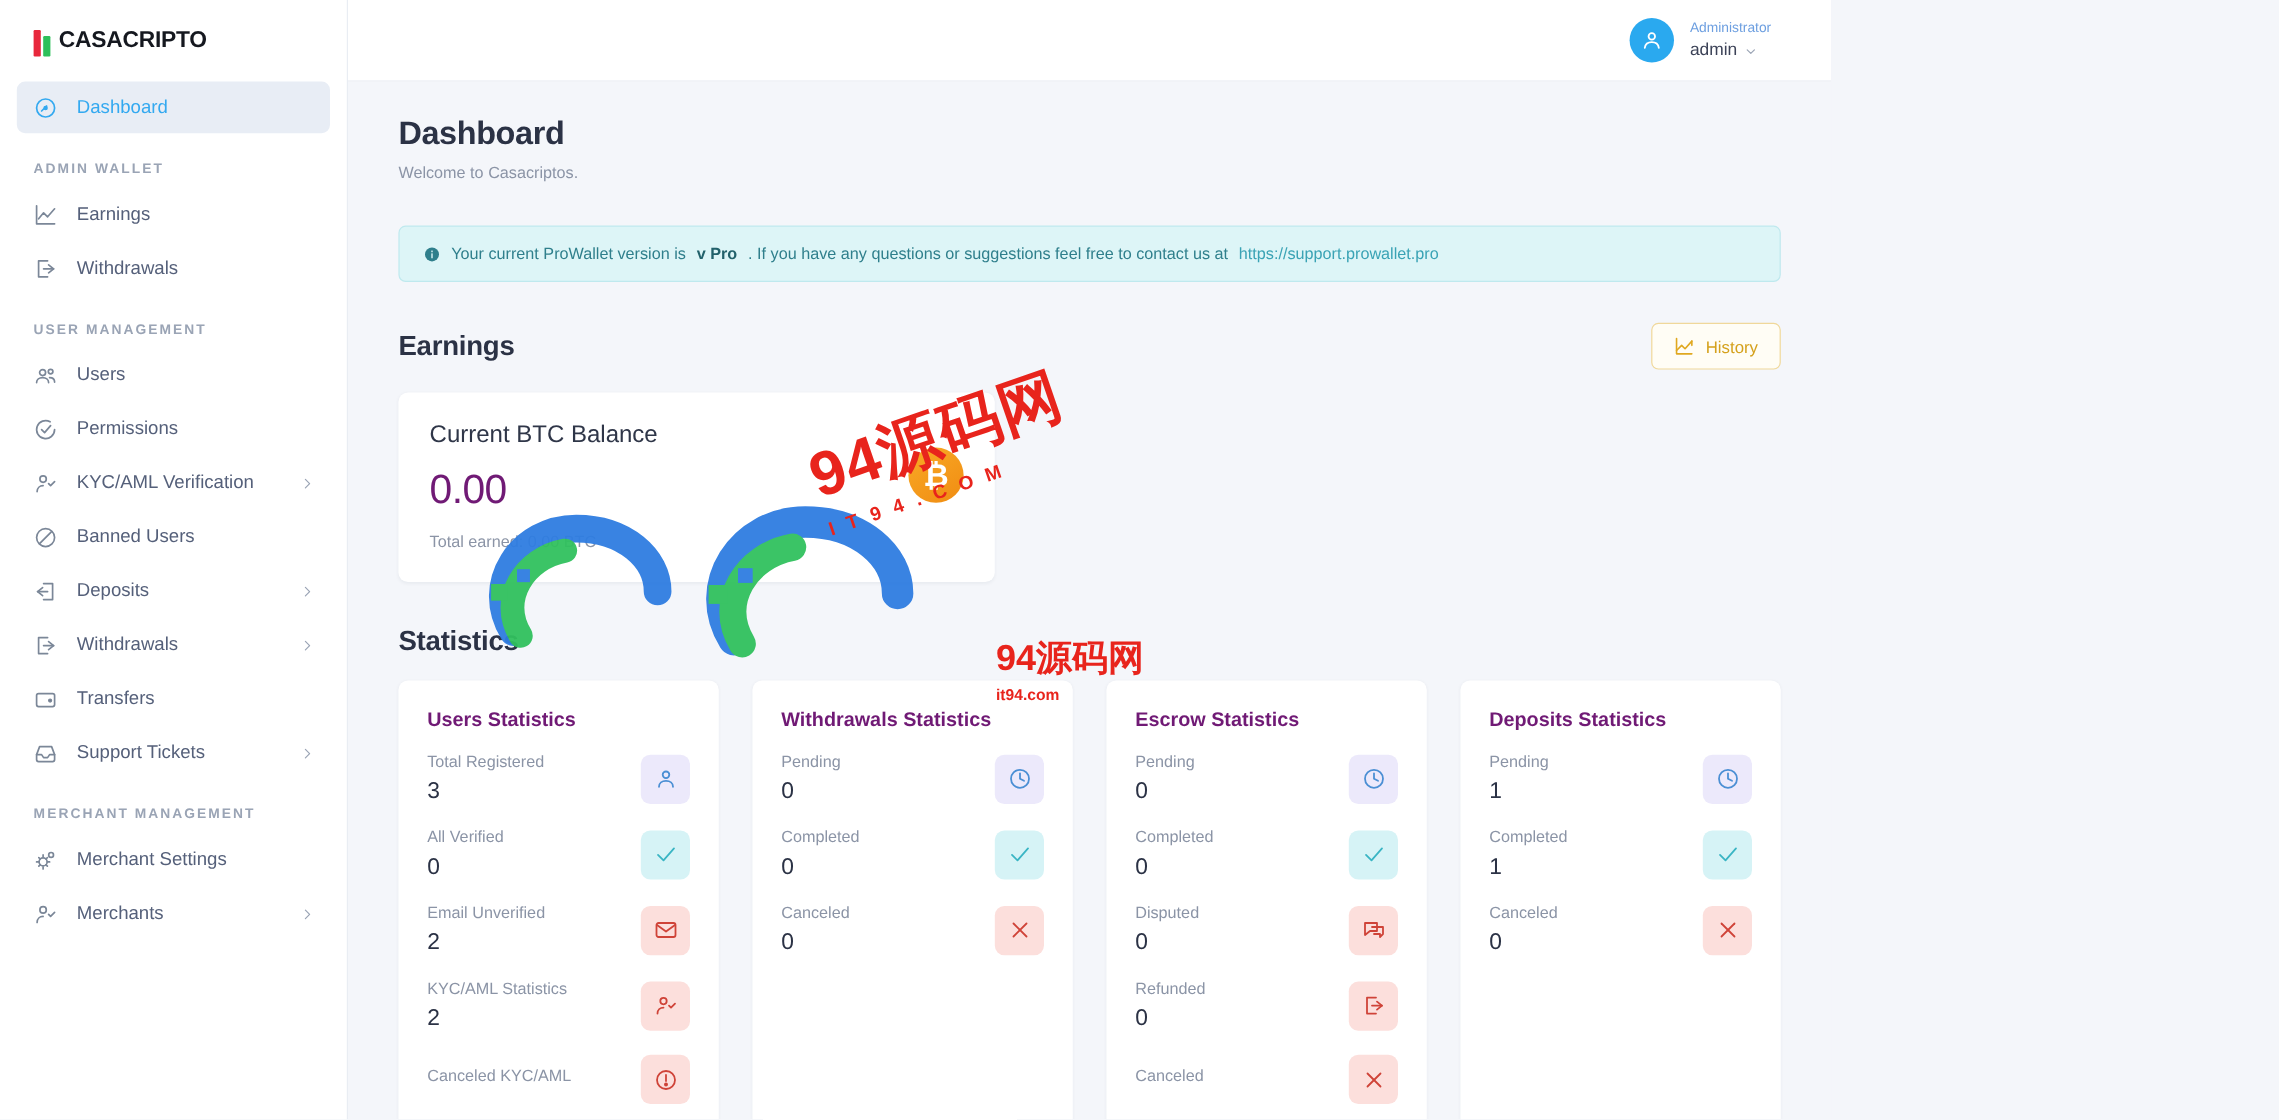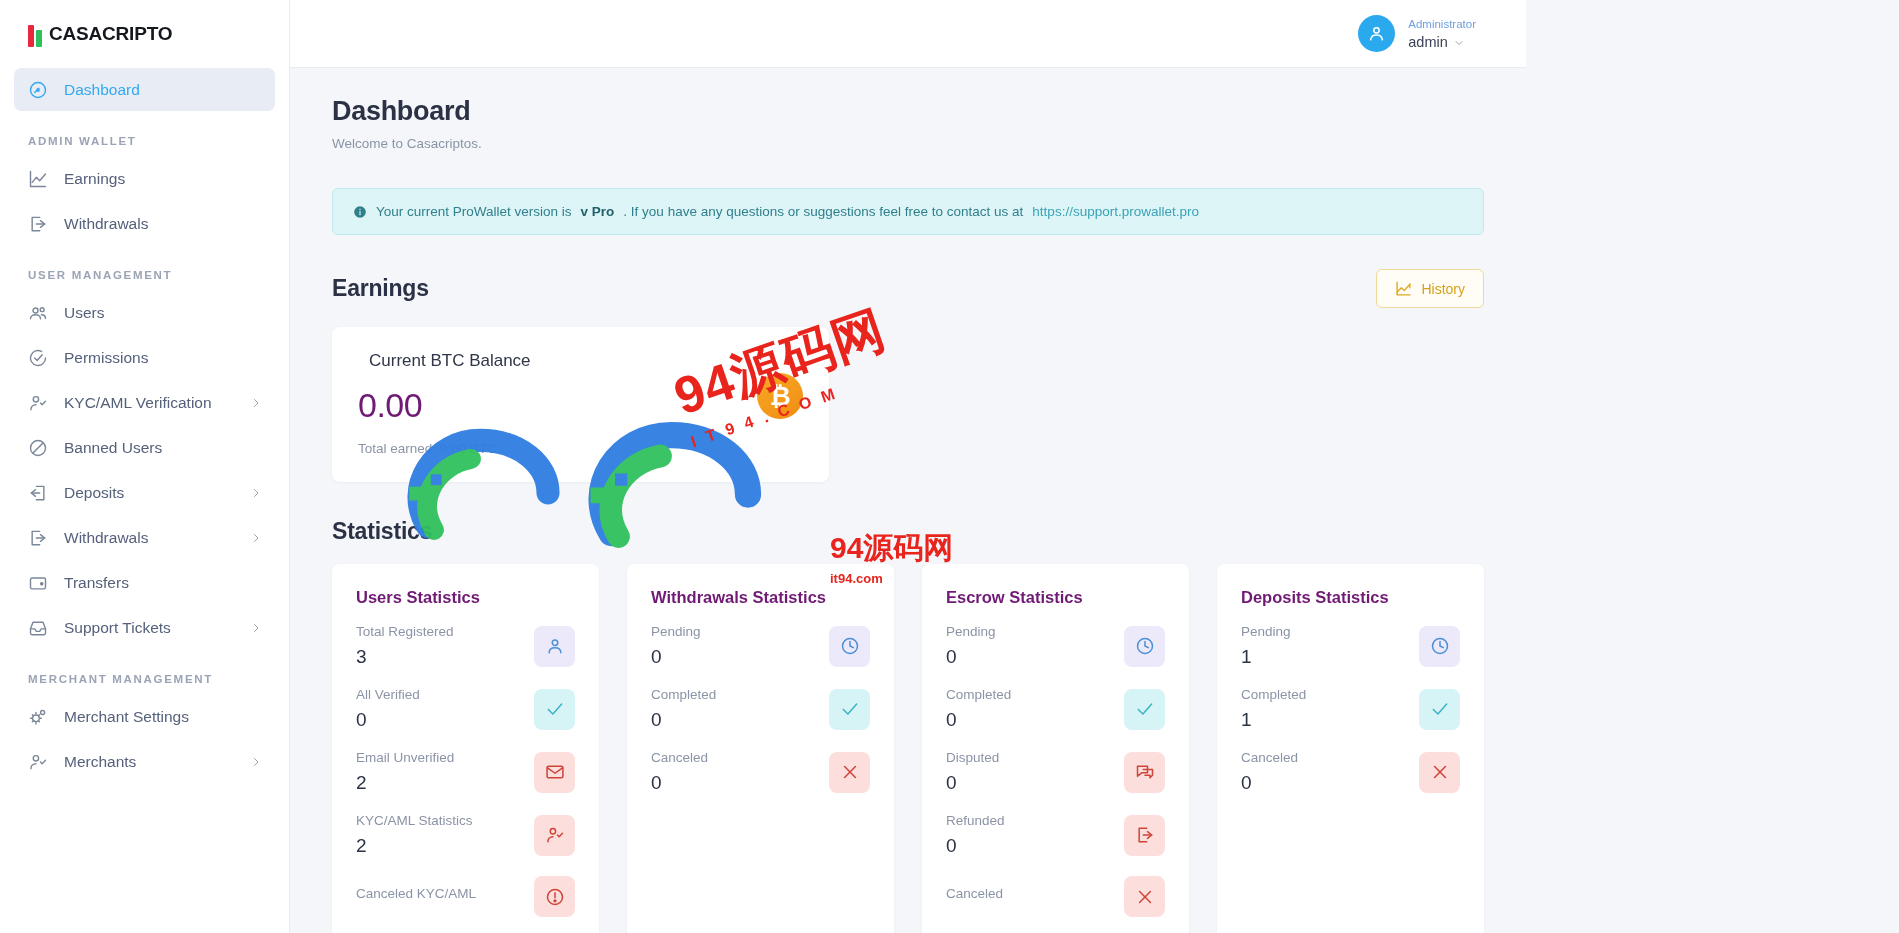--- a/index.html
+++ b/index.html
@@ -85,21 +85,21 @@
     border-radius:6px; padding:10px 18px; font-size:14px; cursor:pointer;
     font-family:"Liberation Sans", sans-serif;
   }
   .btn-history svg { width:17px; height:17px; stroke:#e0a81f; stroke-width:1.9; fill:none; stroke-linecap:round; stroke-linejoin:round; }
 
   .balance-card {
     margin-top:19px; width:497px; background:#fff; border-radius:8px;
     padding:24px 26px 26px 26px; position:relative;
     box-shadow:0 1px 3px rgba(20,30,60,.05);
   }
-  .bc-title { font-size:17px; font-weight:500; color:#2f3648;margin-left:11px; }
+  .bc-title { font-size:20px; font-weight:500; color:#2f3648; }
   .bc-value { font-size:34px; color:#701a75; margin-top:15px; letter-spacing:-0.5px; }
   .bc-sub { font-size:13.5px; color:#8b94a6; margin-top:16px; }
   .btc-badge {
     position:absolute; right:26px; top:46px;
     width:46px; height:46px; border-radius:50%;
     background:linear-gradient(145deg,#f9aa26,#f08c12);
     display:flex; align-items:center; justify-content:center;
     color:#fff; font-size:26px; font-weight:bold;
   }
 

